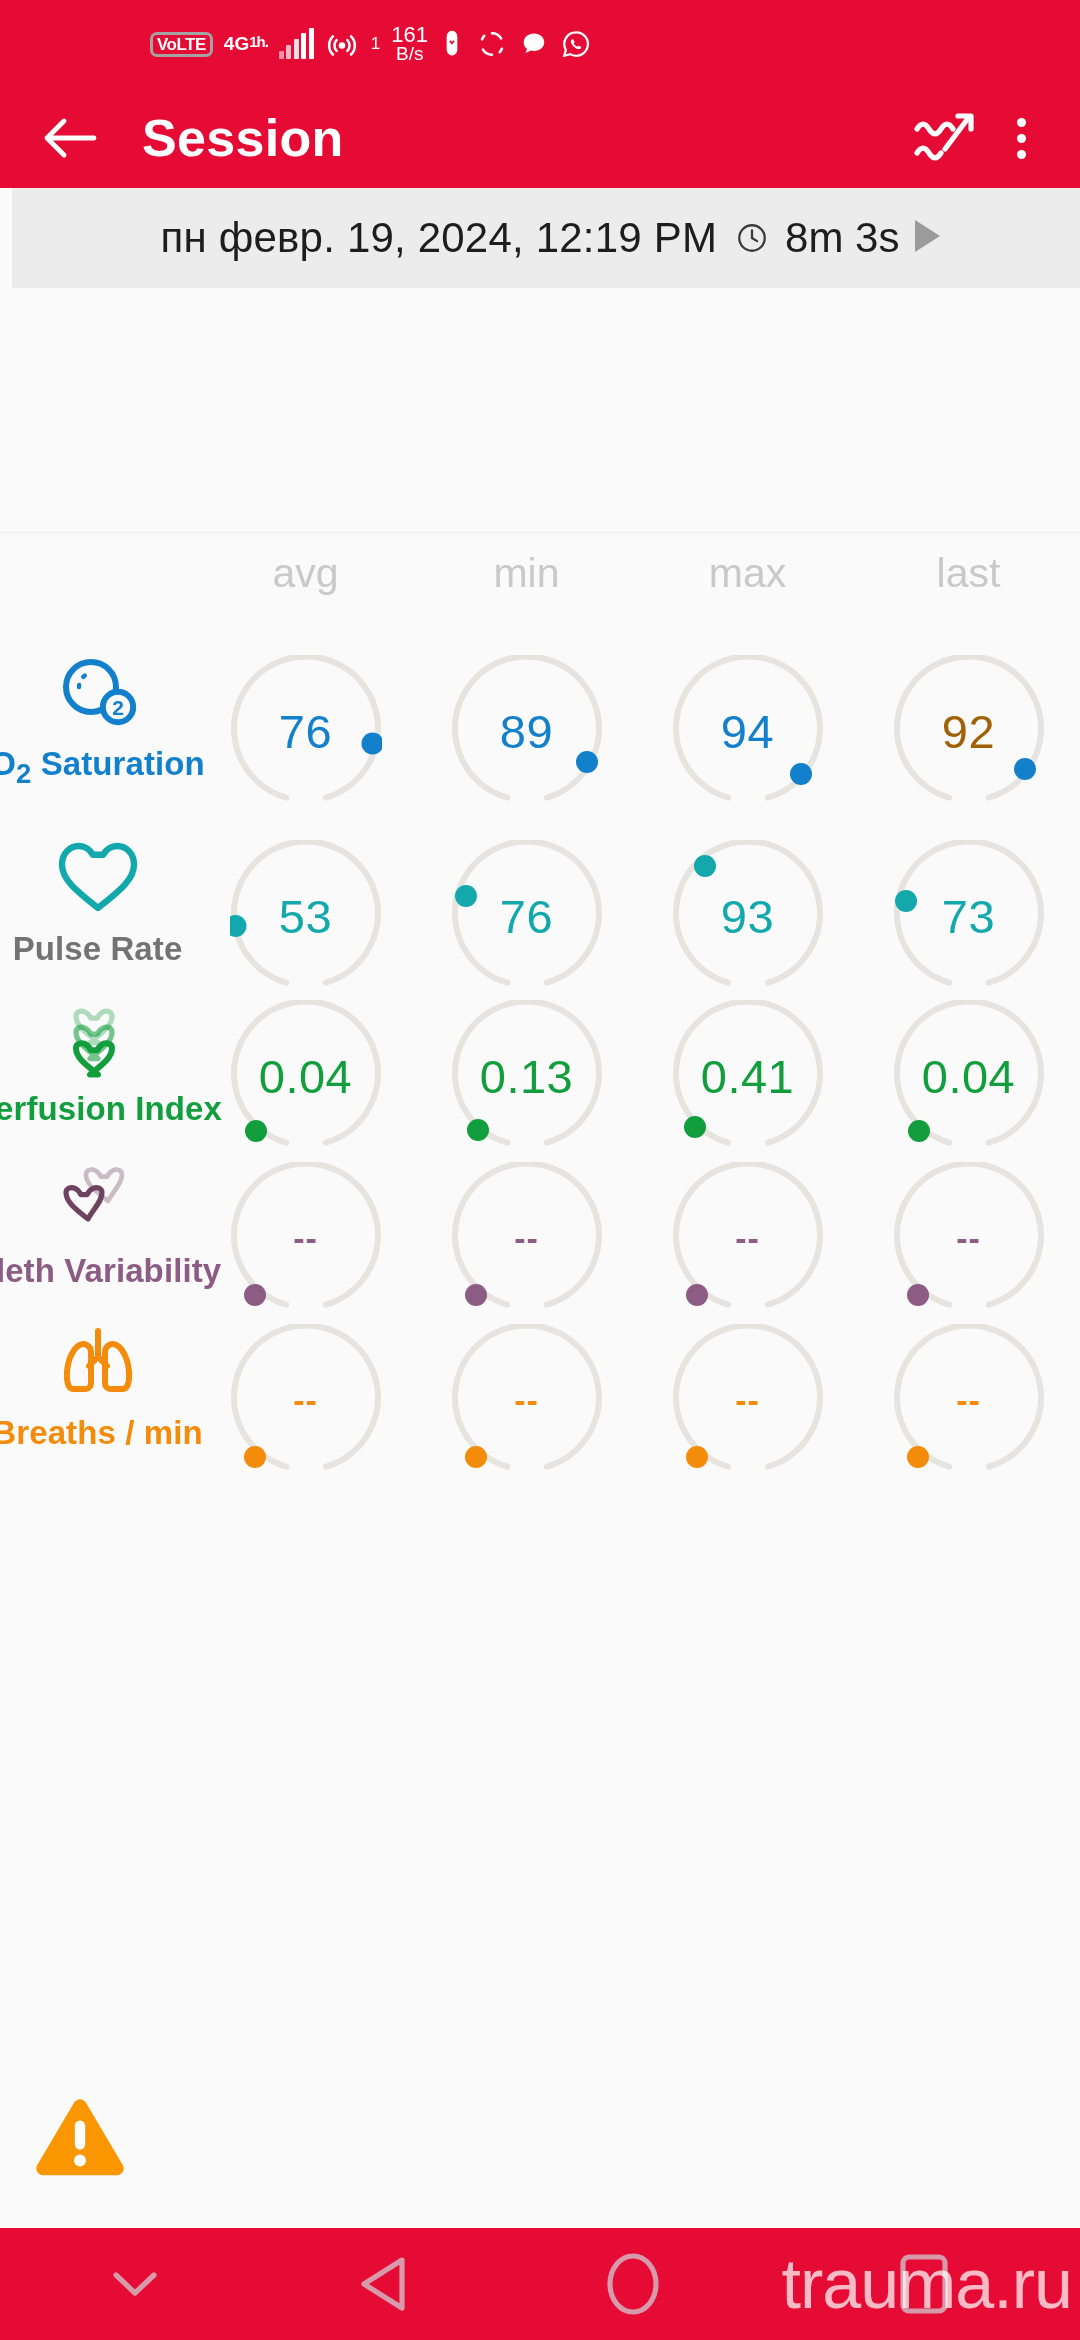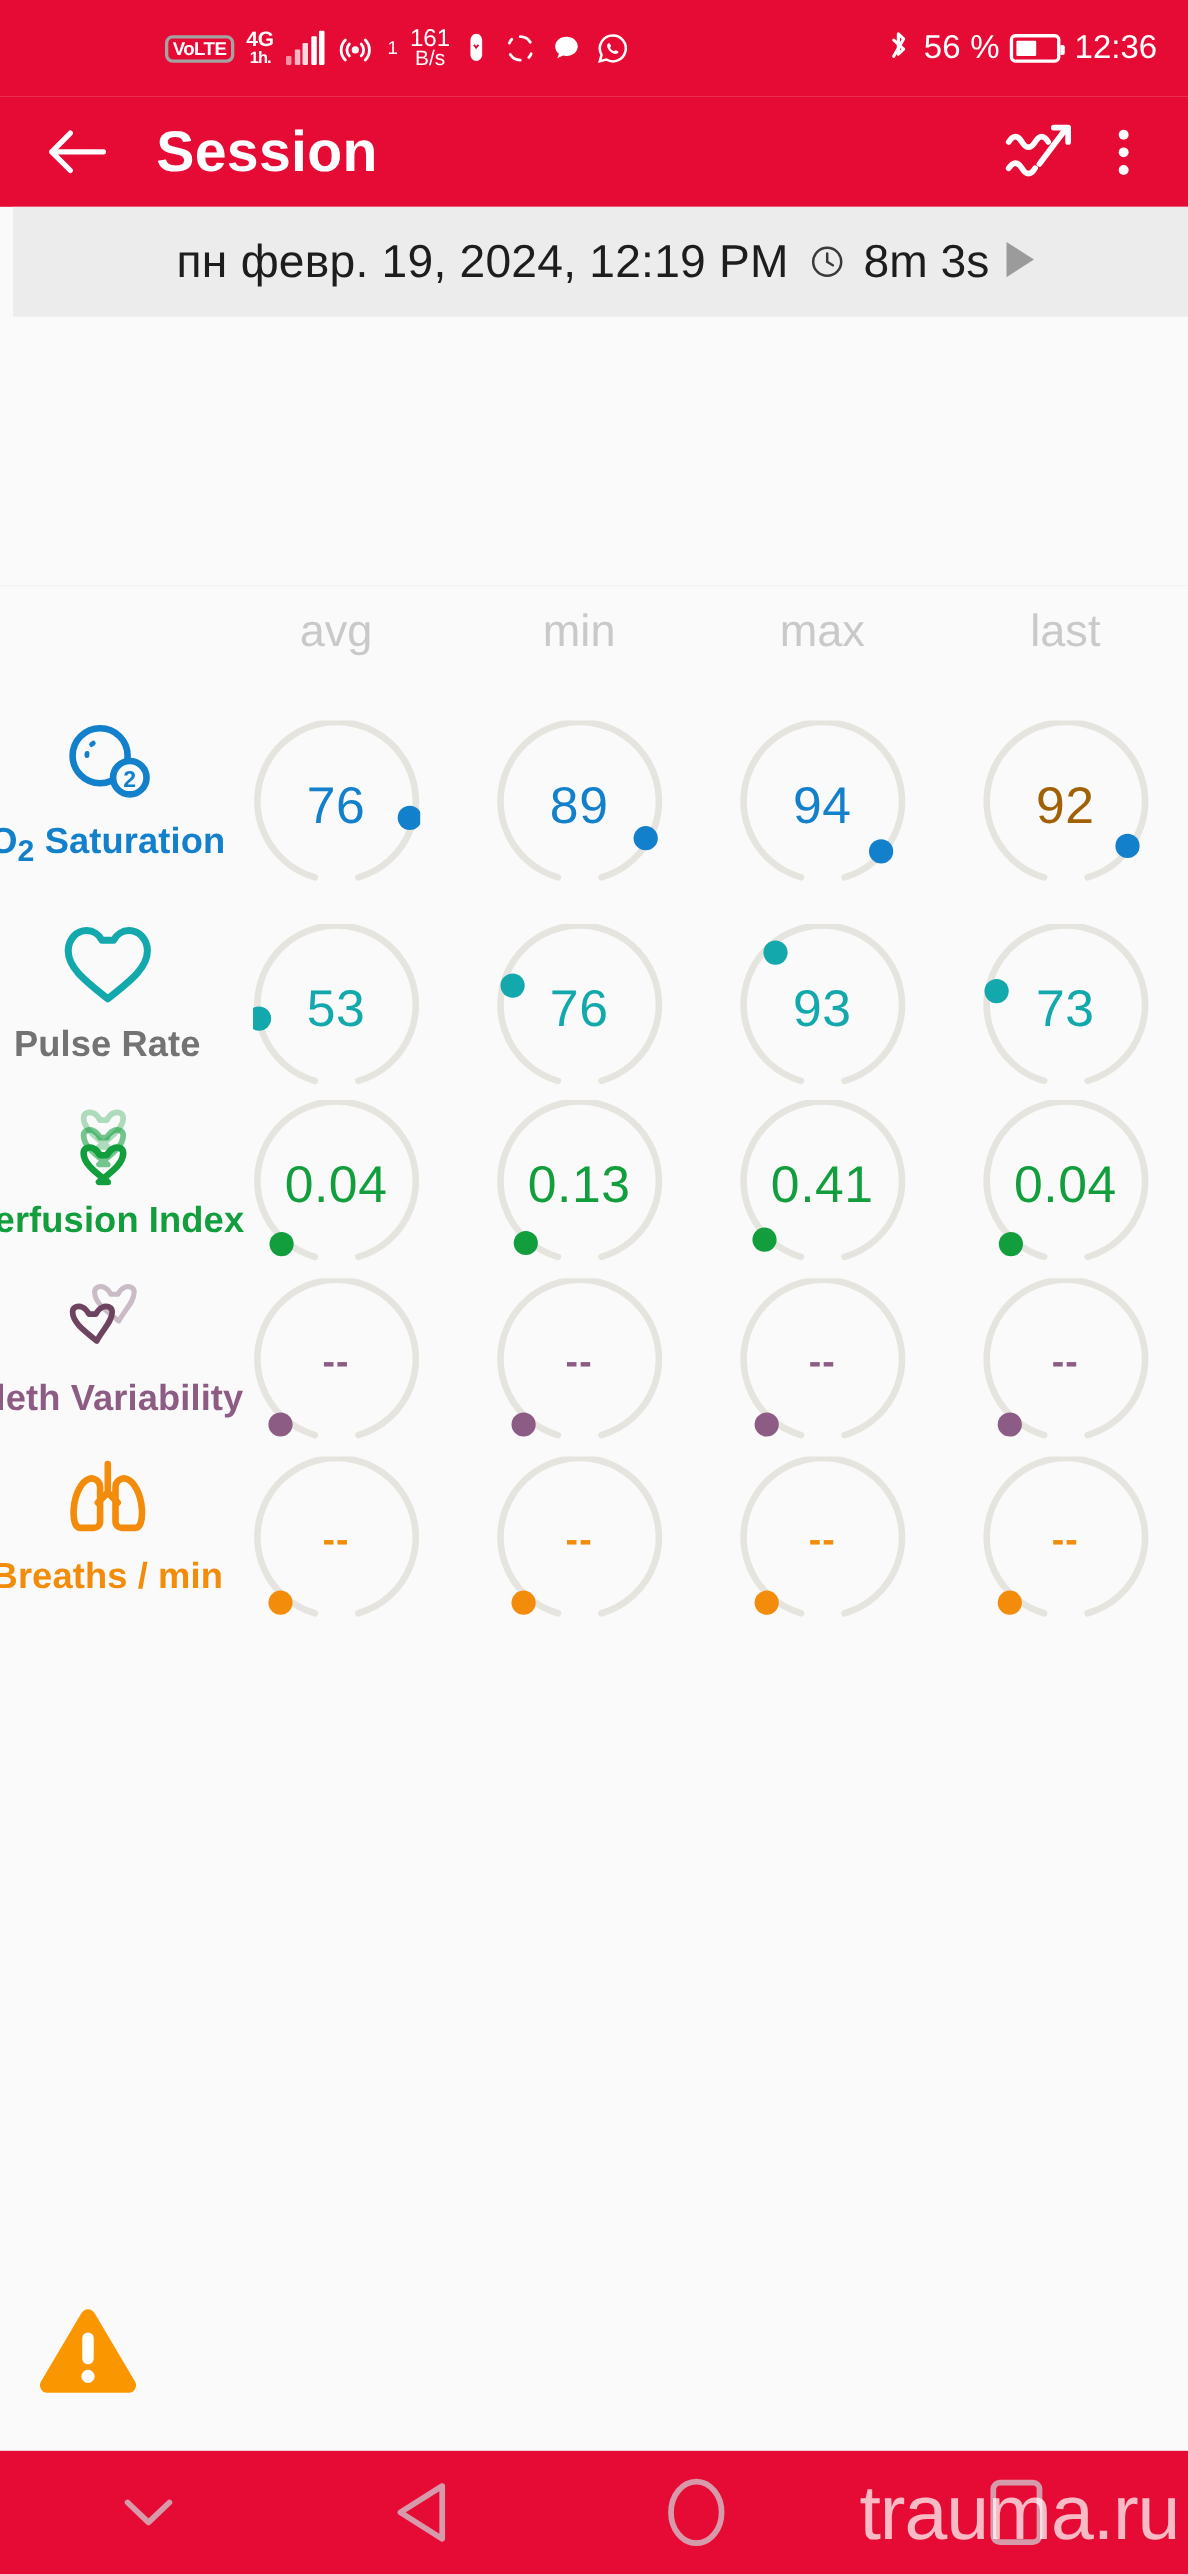--- a/index.html
+++ b/index.html
@@ -23,21 +23,21 @@
   }
   .sb-right {
     position: absolute; right: 28px; top: 0; height: 88px;
     display: flex; align-items: center; gap: 9px;
   }
   .volte {
     border: 3px solid #a3a3a3; border-radius: 7px;
     font-size: 17px; font-weight: bold; letter-spacing: -0.5px;
     padding: 1px 4px; line-height: 1; color:#fff;
   }
-  .net-stack { display:flex; flex-direction:column; align-items:center; line-height:0.95; }
+  .net-stack { display:flex; flex-direction:row; align-items:flex-start; line-height:0.95; }
   .net-stack .t { font-size: 19px; font-weight: bold; }
   .net-stack .b { font-size: 15px; font-weight: bold; letter-spacing:-1px; }
   .bars { display:flex; align-items:flex-end; gap:2.5px; height:30px; }
   .bars i { display:block; width:5px; background:#fff; border-radius:1px; }
   .bars i:nth-child(1){height:8px;opacity:.55}
   .bars i:nth-child(2){height:14px;opacity:.7}
   .bars i:nth-child(3){height:20px;opacity:.85}
   .bars i:nth-child(4){height:26px}
   .bars i:nth-child(5){height:31px}
   .sup { font-size:17px; vertical-align:top; margin-left:1px; }
@@ -199,32 +199,20 @@
             <path d="M12 3.5c4.6 0 8.2 3 8.2 7s-3.6 7-8.2 7c-.9 0-1.7-.1-2.5-.3l-4.2 2 1.2-3.3C4.6 14.6 3.8 12.7 3.8 10.5c0-4 3.6-7 8.2-7z" fill="#fff"></path>
           </svg>
       </span>
       <span class="sb-icon">
         <svg width="32" height="32" viewBox="0 0 24 24">
             <path d="M12 3.2a8.8 8.8 0 0 0-7.6 13.2L3.2 20.8l4.5-1.2A8.8 8.8 0 1 0 12 3.2z" stroke="#fff" stroke-width="1.7" fill="none"></path>
             <path d="M9 8.6c.3-.3.9-.2 1.1.2l.7 1.3c.2.4 0 .7-.3.9-.3.3-.3.5-.1.9.5.9 1.2 1.5 2.1 1.9.4.2.6.1.8-.2.2-.3.5-.5.9-.3l1.3.7c.4.2.5.8.2 1.1-1 1-2.3.9-3.6.2-1.6-.9-2.9-2.2-3.6-3.8-.5-1.2-.5-2.2.5-2.9z" fill="#fff"></path>
           </svg>
       </span>
     </div>
-    <div class="sb-right">
-      <span class="sb-icon">
-        <svg width="28" height="36" viewBox="0 0 16 24">
-            <path d="M5 7l6 5.5-3.2 3V3.2l3.2 3L5 16.8" stroke="#fff" stroke-width="1.9" fill="none" stroke-linejoin="round" stroke-linecap="round"></path>
-          </svg>
-      </span>
-      <span class="bt-pct">56 %</span>
-      <span class="battery">
-          <i></i>
-        </span>
-      <span class="sb-clock">12:36</span>
-    </div>
   </div>
 
   <div class="appbar">
     <div class="back">
       <svg width="60" height="46" viewBox="0 0 30 23">
           <path d="M12 3 3.5 11.5 12 20M3.5 11.5H27" stroke="#fff" stroke-width="2.4" fill="none" stroke-linecap="round" stroke-linejoin="round"></path>
         </svg>
     </div>
     <div class="title">Session</div>
     <div class="actions">

